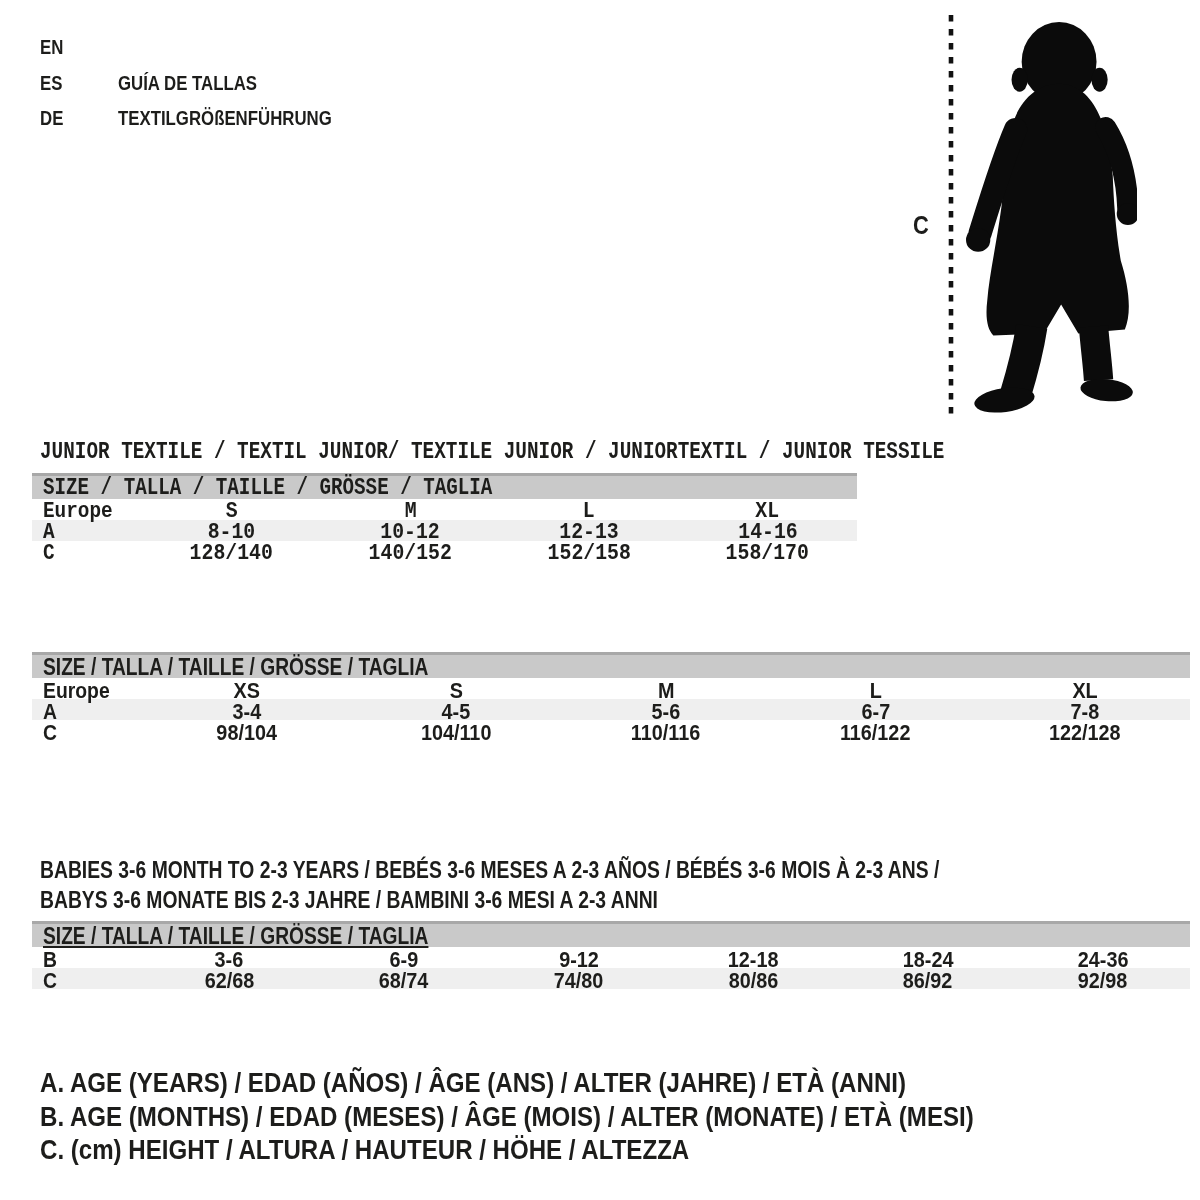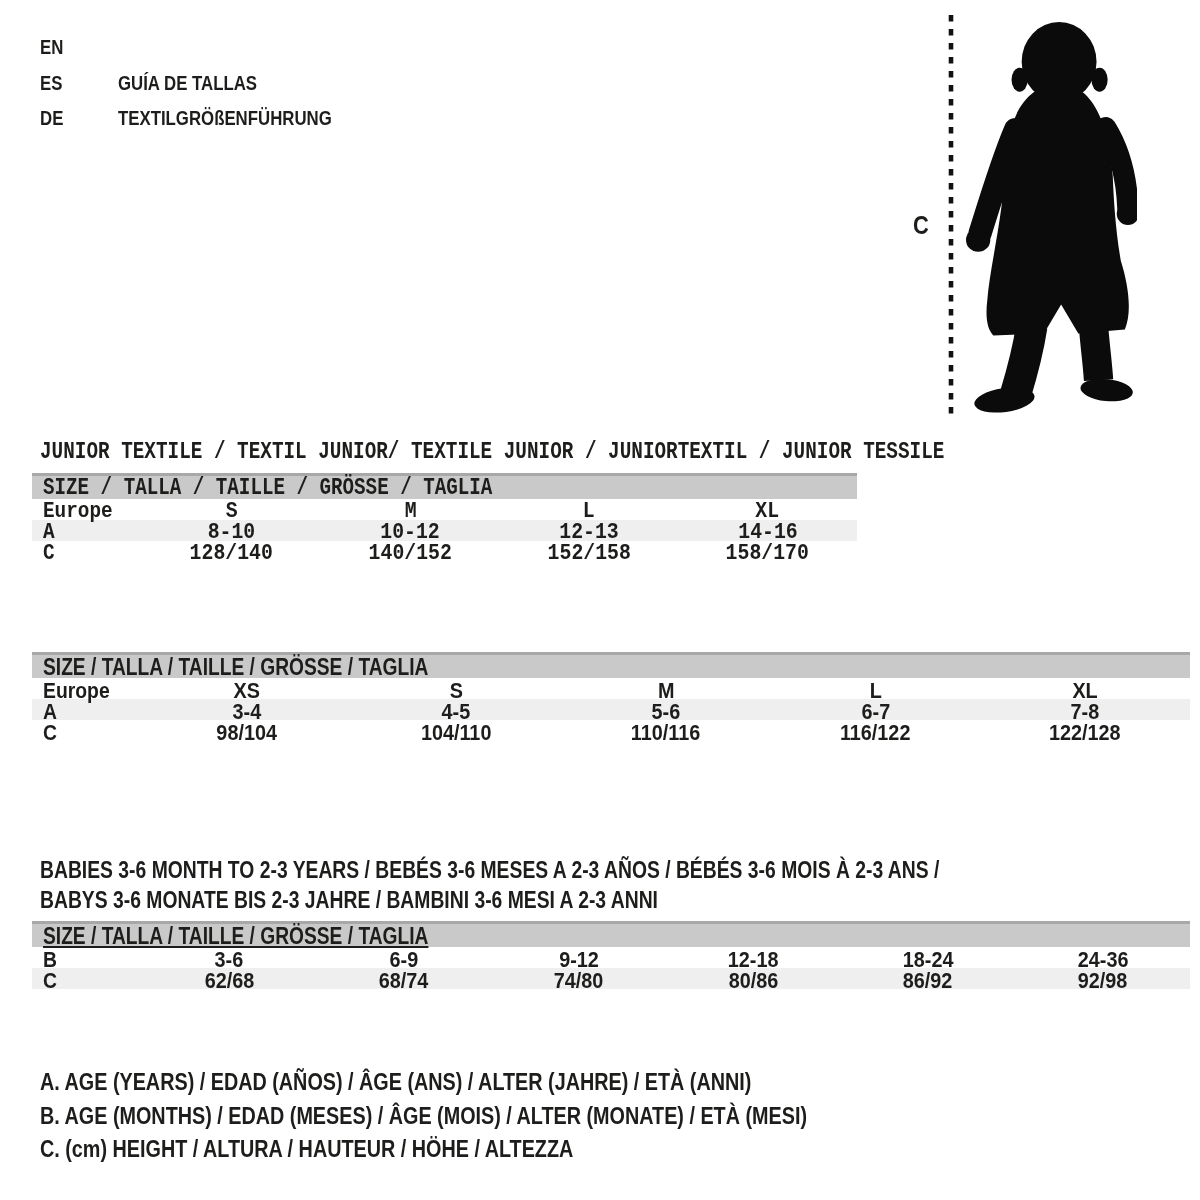--- a/index.html
+++ b/index.html
@@ -42,21 +42,21 @@
   }
   .bar-text { font-size:24px; transform:scaleX(0.80); }
   .trow { display:flex; height:21px; align-items:flex-start; font-size:22px; }
   .trow.shaded { background:var(--row-alt, #efefef); }
   .tlabel { width:110px; padding-left:11px; box-sizing:border-box; }
   .tlabel .cx { transform:scaleX(0.88); }
   .tcell { flex:1; text-align:center; }
 
   
   .footnotes { position:absolute; top:1066px; left:40px; }
-  .footnote { font-size:23px; line-height:33.5px; }
+  .footnote { font-size:28px; line-height:33.5px; }
   .footnote .cx { transform:scaleX(0.86); }
 </style>
 </head>
 <body style="--text: #1d1d1b; --bar-bg: #c9c9c9; --bar-top: #a8a8a8; --row-alt: #efefef;">
 
 <div class="languages">
   <div class="lang-row">
     <span class="lang-code"><span class="cx">EN</span></span>
   </div>
 

